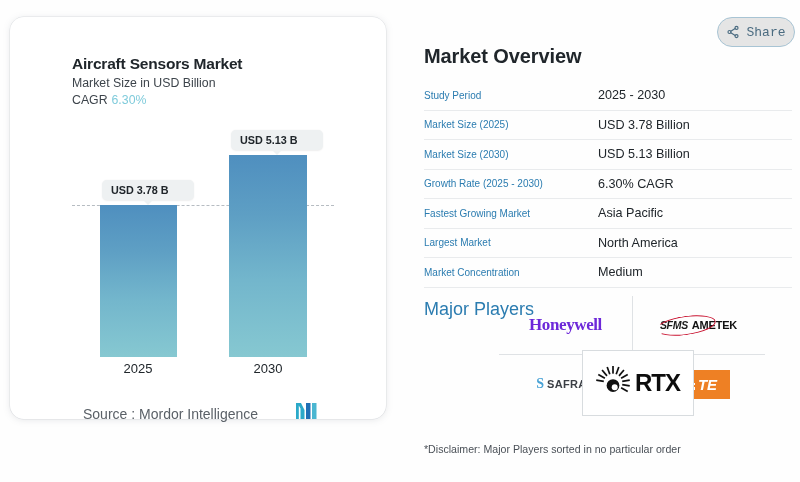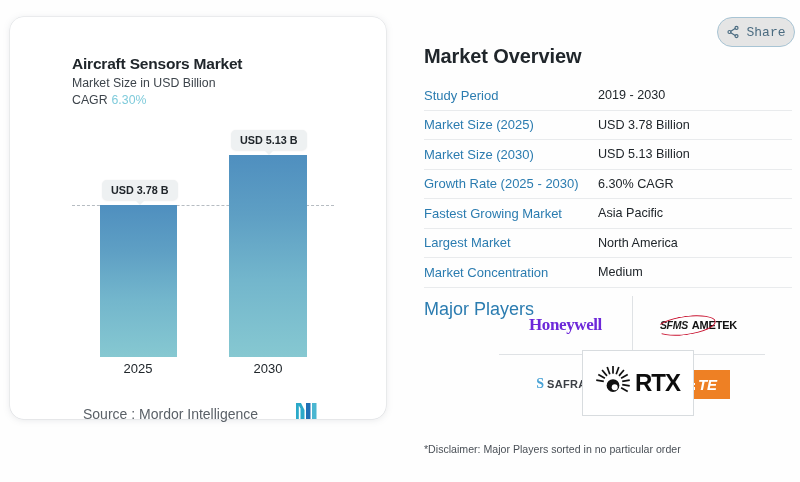--- a/index.html
+++ b/index.html
@@ -54,21 +54,21 @@
   #dashed-line {
     position: absolute; left: 62px; top: 188px;
     width: 262px; height: 0;
     border-top: 1.3px dashed #b6bcc2;
   }
 
   .value-chip {
     position: absolute;
     background: #eef1f2;
     border-radius: 5px;
-    padding: 4px 9px 4px 9px;
+    padding: 4px 25px 4px 9px;
     font-size: 10.8px; font-weight: bold; color: #20262b;
     white-space: nowrap;
     box-shadow: 0 0.5px 1.5px rgba(0,0,0,0.07);
   }
   .value-chip::after {
     content: "";
     position: absolute;
     left: 50%; margin-left: -5px; bottom: -5px;
     border-left: 5px solid transparent;
     border-right: 5px solid transparent;
@@ -120,21 +120,21 @@
     letter-spacing: -0.1px;
   }
   .ov-row {
     display: flex; align-items: center;
     height: 28.5px;
     border-bottom: 1px solid #e9ebed;
   }
   .ov-row:first-of-type { border-top: none; }
   .ov-label {
     width: 174px;
-    font-size: 13px; color: #2b7cb0;
+    font-size: 10px; color: #2b7cb0;
     white-space: nowrap;
   }
   .ov-value {
     font-size: 12.6px; color: #20262b;
     white-space: nowrap;
   }
   #major-players-label {
     margin-top: 11px;
     font-size: 18px; color: #2b7cb0;
   }
@@ -269,21 +269,21 @@
       <line x1="8.3" y1="13.2" x2="15.7" y2="17.8"></line>
     </svg>
     <span id="share-label">Share</span>
   </div>
 
   <div id="overview-panel">
     <div id="overview-title">Market Overview</div>
 
     <div class="ov-row">
       <div class="ov-label">Study Period</div>
-      <div class="ov-value">2019 - 2030</div>
+      <div class="ov-value">2025 - 2030</div>
     </div>
     <div class="ov-row">
       <div class="ov-label">Market Size (2025)</div>
       <div class="ov-value">USD 3.78 Billion</div>
     </div>
     <div class="ov-row">
       <div class="ov-label">Market Size (2030)</div>
       <div class="ov-value">USD 5.13 Billion</div>
     </div>
     <div class="ov-row">

